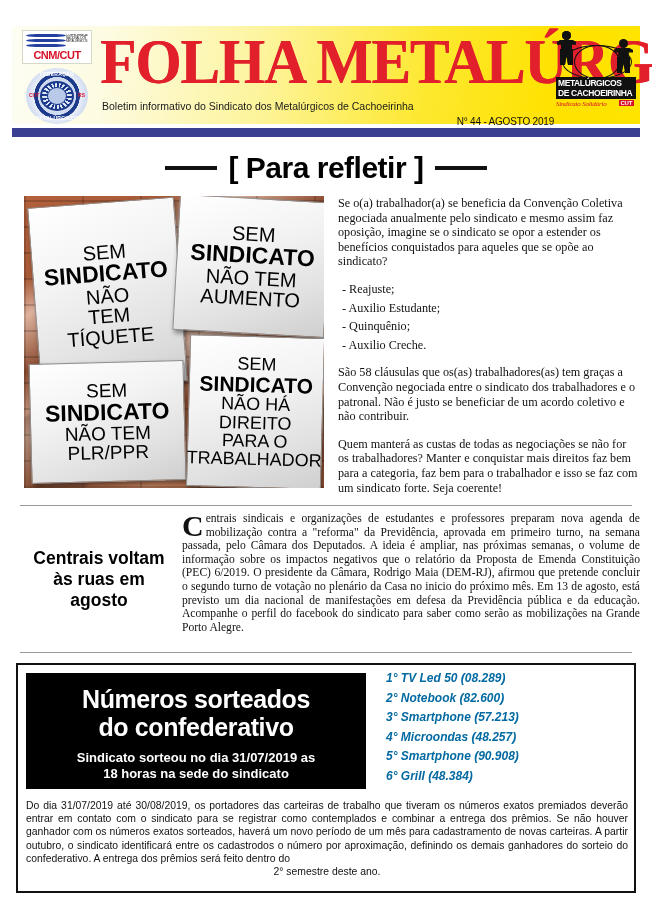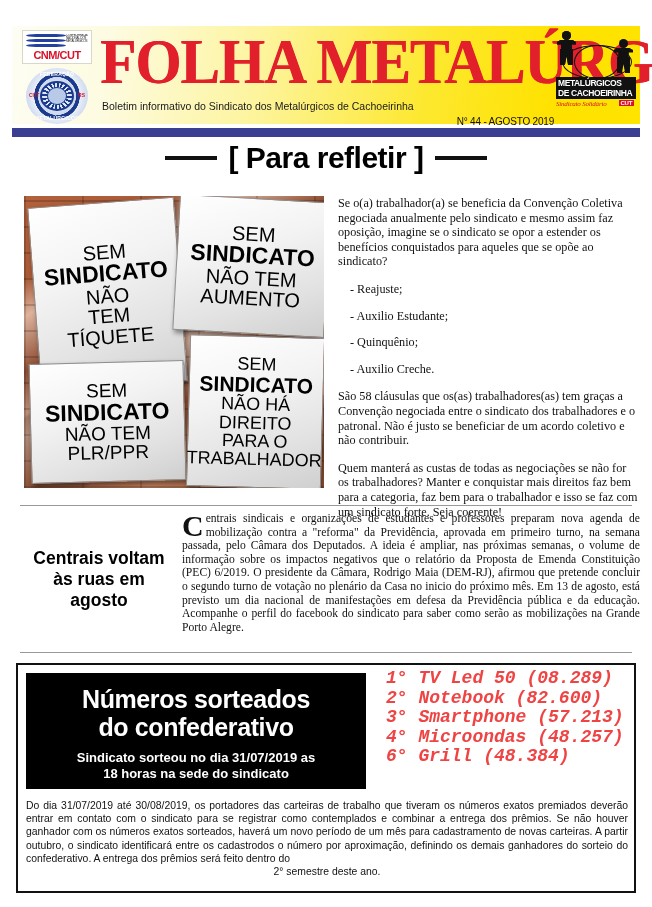--- a/index.html
+++ b/index.html
@@ -122,21 +122,21 @@
   .lr-cut{
     position:absolute;right:2px;top:71px;background:#d7122a;color:#fff;
     font-size:6px;font-weight:bold;padding:0 2px;letter-spacing:-0.3px;
   }
   .blue-bar{
     position:absolute;left:12px;top:128px;width:628px;height:9px;background:#3b3f91;
   }
 
   
   .sec-title-wrap{
-    position:absolute;left:12px;top:140px;width:628px;height:36px;
+    position:absolute;left:12px;top:150px;width:628px;height:36px;
     display:flex;align-items:center;justify-content:center;gap:12px;
   }
   .dash{width:52px;height:4px;background:#111;}
   .sec-title{
     font-family:"Liberation Sans", sans-serif;
     font-weight:bold;font-size:30px;color:#000;letter-spacing:-0.5px;white-space:nowrap;
   }
 
   
   .photo{
@@ -182,21 +182,21 @@
   .sign-4 .bd{font-size:21px;}
 
   
   .reflect{
     position:absolute;left:338px;top:196px;width:302px;
     font-family:"Liberation Serif", serif;
     font-size:12.2px;line-height:14.6px;color:#111;text-align:left;
   }
   .reflect p{margin:0 0 13px 0;}
   .reflect .listblock{margin:0 0 13px 0;}
-  .reflect .listblock div{margin:12px;}
+  .reflect .listblock div{margin:4px;}
 
   
   .rule{position:absolute;left:20px;width:612px;height:1px;background:#999;}
   .rule.r1{top:505px;}
   .rule.r2{top:652px;}
 
   
   .art-head{
     position:absolute;left:24px;top:548px;width:150px;
     text-align:center;font-family:"Liberation Sans", sans-serif;
@@ -224,22 +224,22 @@
   .bp-title{
     font-family:"Liberation Sans", sans-serif;font-weight:bold;
     font-size:25px;line-height:28px;letter-spacing:-0.4px;
   }
   .bp-sub{
     font-family:"Liberation Sans", sans-serif;font-weight:bold;
     font-size:13px;line-height:16px;margin-top:9px;
   }
   .prizes{
     position:absolute;left:368px;top:4px;width:244px;
-    font-family:Liberation Mono, monospace;
-    font-weight:bold;font-style:italic;font-size:18px;line-height:19.6px;color:#ef4444;
+    font-family:Liberation Sans, sans-serif;
+    font-weight:bold;font-style:italic;font-size:12px;line-height:19.6px;color:#0369a1;
   }
   .foot-text{
     position:absolute;left:8px;top:134px;width:602px;
     font-family:"Liberation Sans", sans-serif;
     font-size:10.4px;line-height:13.2px;color:#111;text-align:justify;
   }
   .foot-text .lastline{text-align:center;display:block;}
 </style>
 </head>
 <body>
@@ -365,20 +365,21 @@
       <div class="bp-title">Números sorteados</div>
       <div class="bp-title">do confederativo</div>
       <div class="bp-sub">Sindicato sorteou no dia 31/07/2019 as</div>
       <div class="bp-sub" style="margin-top:0">18 horas na sede do sindicato</div>
     </div>
     <div class="prizes">
       <div>1° TV Led 50 (08.289)</div>
       <div>2° Notebook (82.600)</div>
       <div>3° Smartphone (57.213)</div>
       <div>4° Microondas (48.257)</div>
+      <div>5° Smartphone (90.908)</div>
       <div>6° Grill (48.384)</div>
     </div>
     <div class="foot-text">
       <span>Do dia 31/07/2019 até 30/08/2019, os portadores das carteiras de trabalho que tiveram os números exatos premiados deverão entrar em contato com o sindicato para se registrar como contemplados e combinar a entrega dos prêmios.</span>
       <span>Se não houver ganhador com os números exatos sorteados,  haverá um novo período de um mês para cadastramento de novas carteiras. A partir outubro, o sindicato identificará entre os cadastrodos o número por aproximação, definindo os demais ganhadores do sorteio do confederativo. A entrega dos prêmios será feito dentro do</span>
       <span class="lastline">2° semestre deste ano.</span>
     </div>
   </div>
 
 </div>

